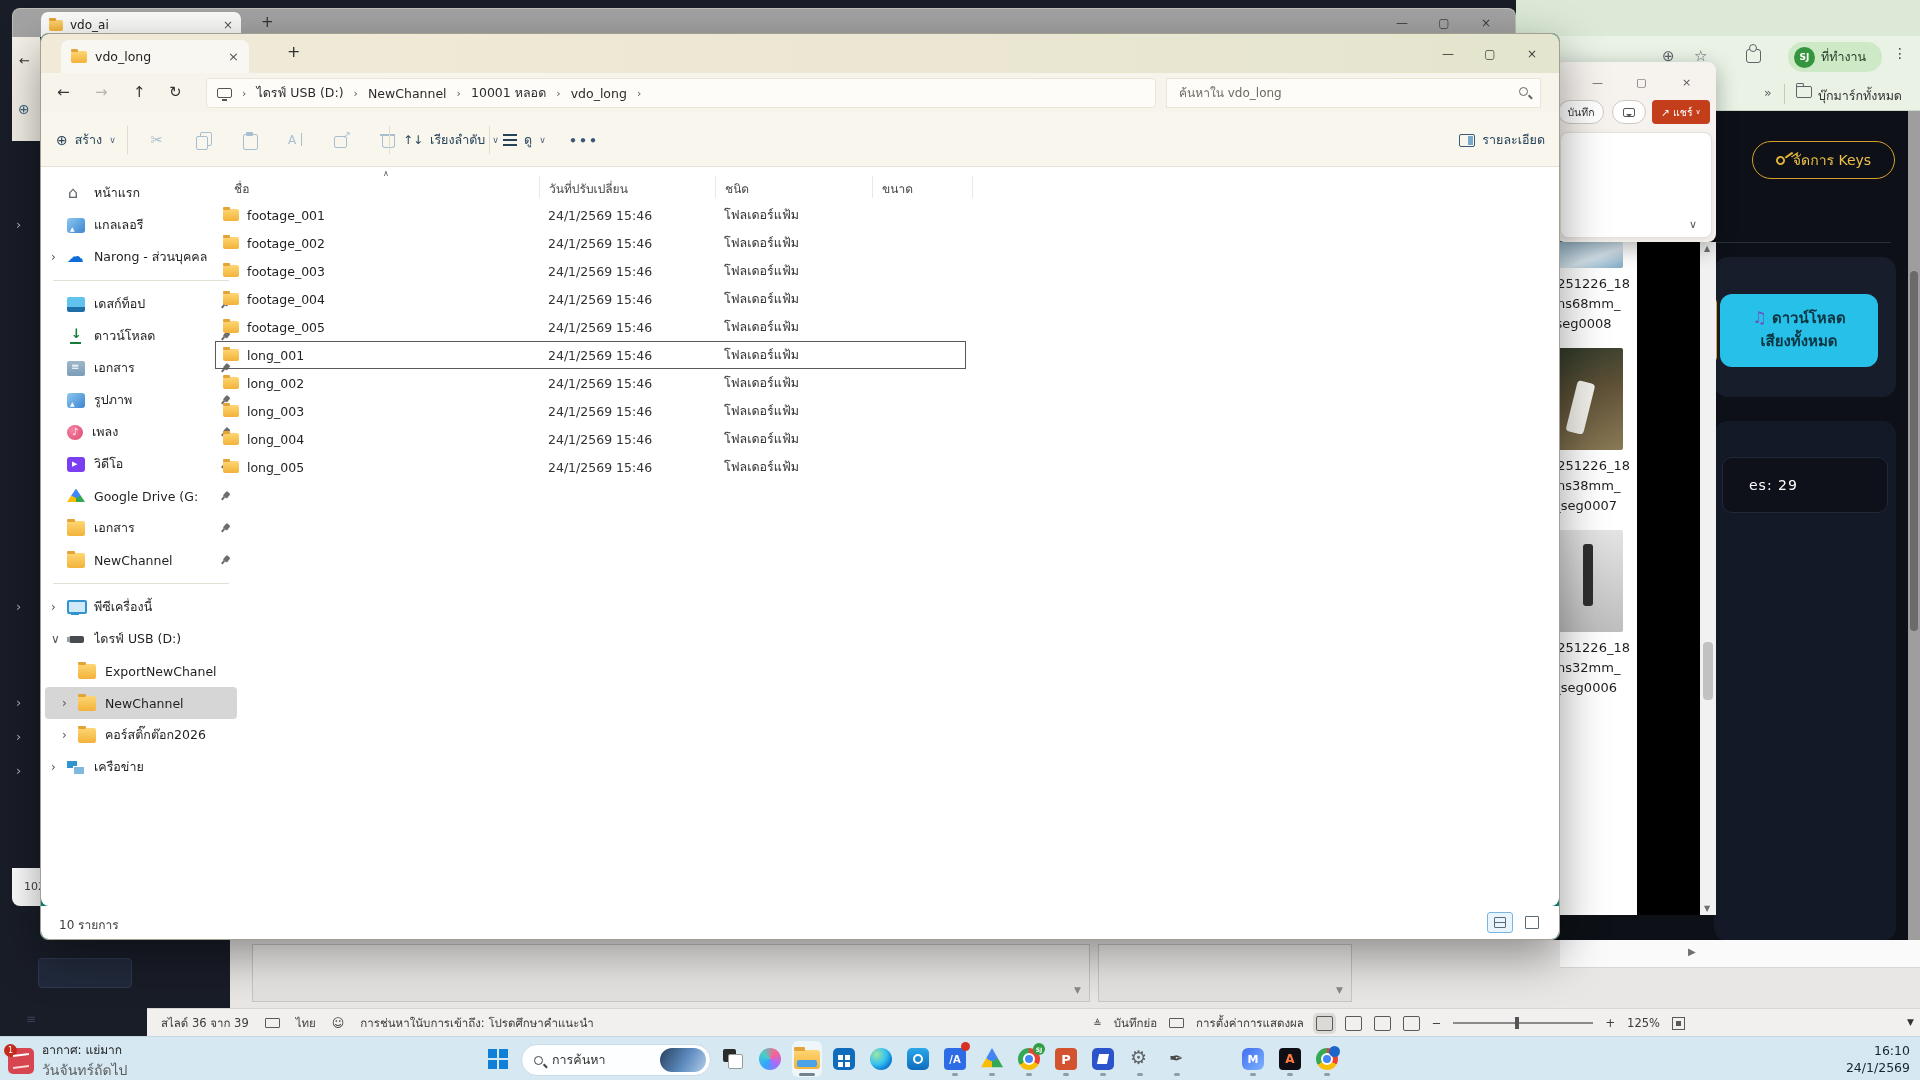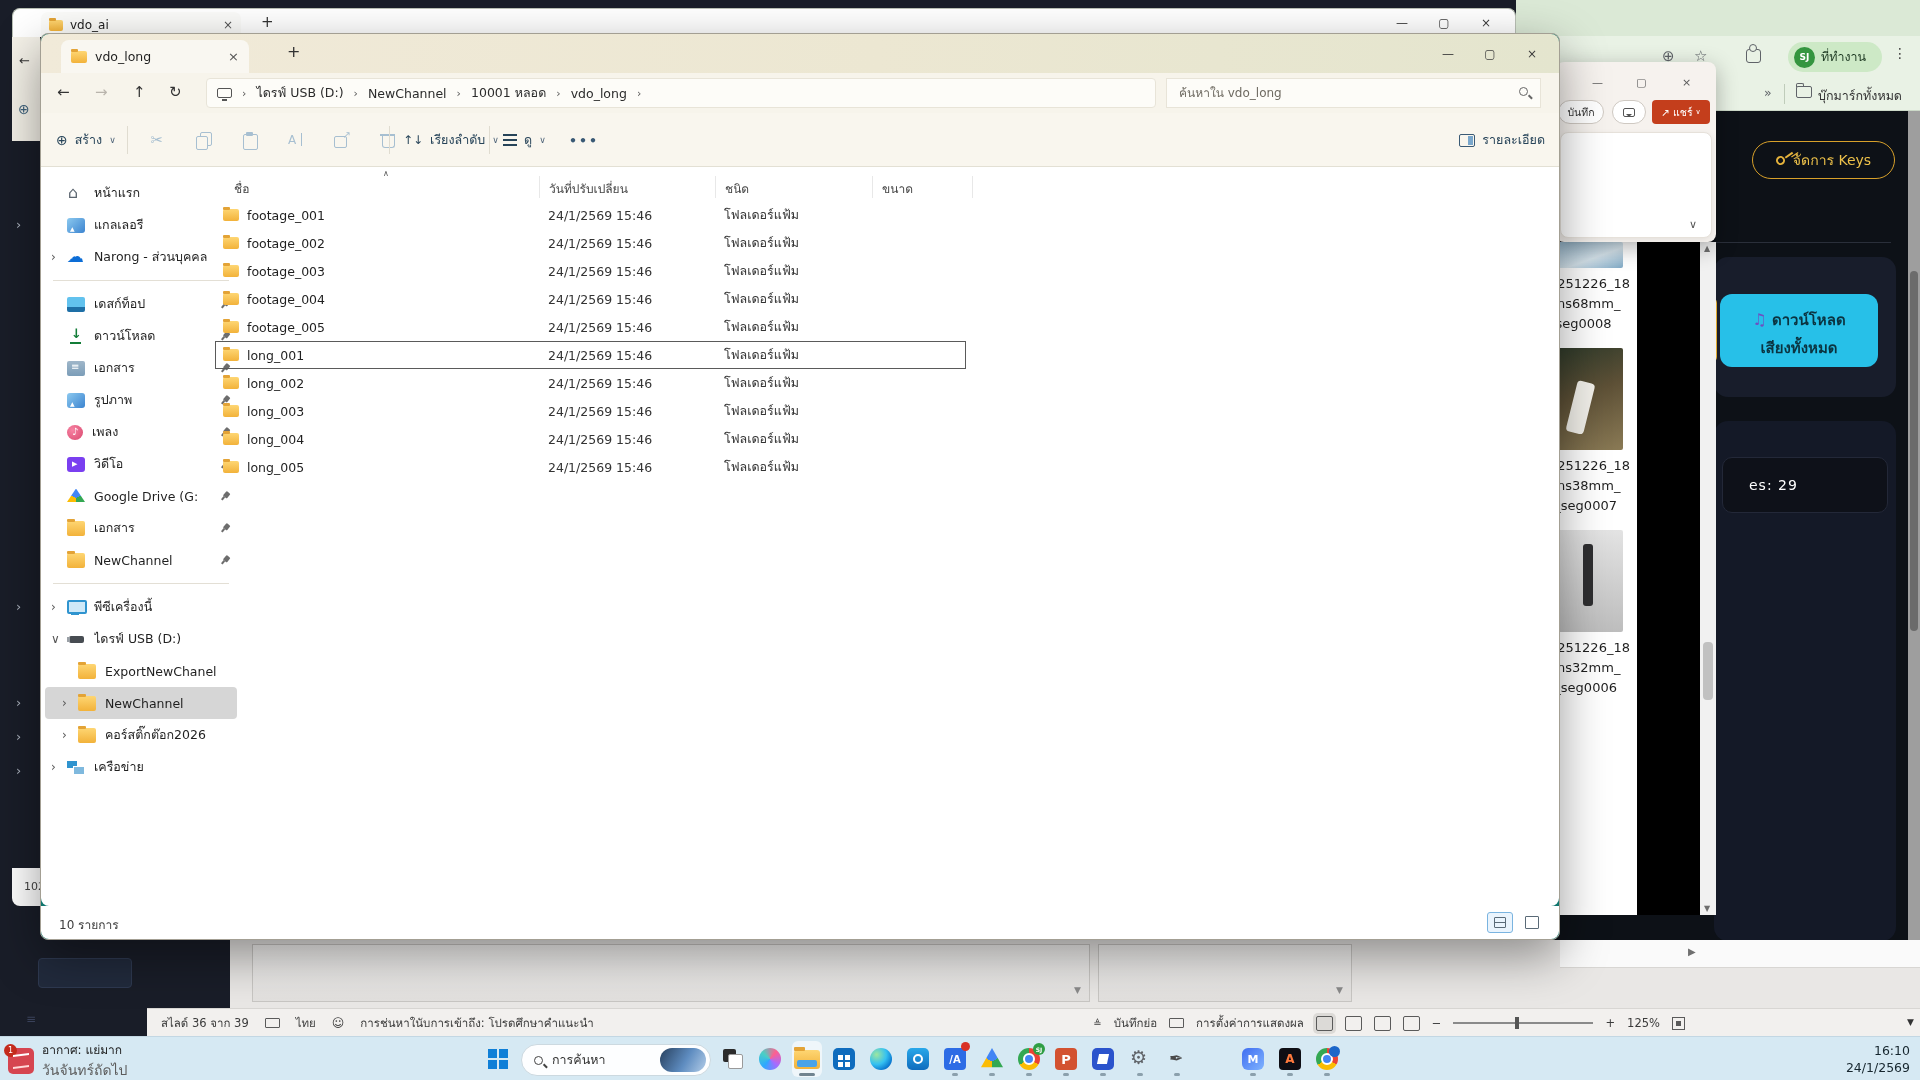--- a/index.html
+++ b/index.html
@@ -42,21 +42,21 @@
   .pinned .pin{ visibility:visible; }
   .pin::before{ content:""; position:absolute; left:3.5px; top:0.5px; width:5px; height:6px; background:#6d6d6d; border-radius:1px; }
   .pin::after{ content:""; position:absolute; left:5.4px; top:7px; width:1.6px; height:4.4px; background:#6d6d6d; }
 
   
   .dk-chev{ color:#aab1bd; font-size:13px; position:absolute; left:16px; }
   #bg-app-button{ left:38px; top:958px; width:94px; height:30px; background:#212a3c; border:1px solid #2e3950; border-radius:4px; }
   #bg-app-mark{ left:26px; top:1012px; color:#39415a; font-size:12px; }
 
   
-  #bgexp-tabbar{ left:12px; top:8px; width:1504px; height:29px; background:#ffffff; border:1px solid #b9c0b5; border-bottom:none; border-radius:8px 8px 0 0; }
+  #bgexp-tabbar{ left:12px; top:8px; width:1504px; height:29px; background:#a3a3a3; border:1px solid #b9c0b5; border-bottom:none; border-radius:8px 8px 0 0; }
   #bgexp-tab{ position:absolute; left:28px; top:3px; width:200px; height:26px; background:#fbfbf9; border-radius:7px 7px 0 0; display:flex; align-items:center; gap:7px; padding:0 8px; font-size:12px; color:#222; }
   #bgexp-tab .folder-glyph{ width:14px; height:11px; }
   #bgexp-tab .tab-close{ margin-left:auto; color:#555; font-size:12px; }
   #bgexp-plus{ position:absolute; left:248px; top:4px; color:#333; font-size:15px; }
   .winctl{ position:absolute; top:2px; display:flex; }
   .winctl span{ width:42px; text-align:center; color:#3c3c3c; font-size:12px; line-height:24px; }
   #bgexp-side{ left:12px; top:37px; width:28px; height:104px; background:#f4f1e8; }
   #bgexp-side .bk{ position:absolute; left:7px; top:16px; color:#333; font-size:13px; }
   #bgexp-side .nw{ position:absolute; left:6px; top:64px; color:#3e627d; font-size:14px; }
   #bgexp-corner{ left:12px; top:868px; width:38px; height:38px; background:#fff; border-radius:0 0 0 8px; font-size:11px; color:#444; padding:12px 0 0 12px; }
@@ -79,21 +79,21 @@
   #chrome .bm-folder::before{ content:""; position:absolute; top:-4px; left:-1px; width:6px; height:3px; border:1.6px solid #5f6368; border-bottom:none; border-radius:2px 2px 0 0; }
   #chrome .bm-label{ position:absolute; left:302px; top:8px; }
   #cpage{ position:absolute; left:0; top:111px; right:12px; bottom:27px; background:#0d1117; }
   #keys-btn{ position:absolute; left:236px; top:30px; width:143px; height:38px; border:1.6px solid #d7a02a; border-radius:19px; color:#edc14a; font-size:14px; display:flex; align-items:center; justify-content:center; gap:8px; }
   .key-ic{ width:9px; height:9px; border:2.2px solid #e5b33c; border-radius:50%; position:relative; transform:rotate(-35deg); }
   .key-ic::after{ content:""; position:absolute; left:8px; top:2px; width:9px; height:2.2px; background:#e5b33c; box-shadow:5px 3px 0 -0.4px #e5b33c; }
   #cpage .sep{ position:absolute; left:200px; top:131px; width:175px; height:1px; background:#2a2f3a; }
   .dcard{ position:absolute; left:198px; width:182px; background:#181d2b; border-radius:14px; }
   #card1{ top:146px; height:140px; }
   #gold-sliver{ position:absolute; left:-11px; top:40px; width:14px; height:66px; background:#e0aa30; border-radius:6px; }
-  #dl-btn{ position:absolute; left:6px; top:37px; width:158px; height:73px; background:#27c0e8; border-radius:12px; color:#0b3340; font-weight:bold; font-size:15px; text-align:center; padding-top:12px; line-height:28px; }
+  #dl-btn{ position:absolute; left:6px; top:37px; width:158px; height:73px; background:#27c0e8; border-radius:12px; color:#0b3340; font-weight:bold; font-size:15px; text-align:center; padding-top:12px; line-height:23px; }
   #dl-btn .note{ color:#6d4fc2; font-size:16px; }
   #card2{ top:310px; height:520px; background:#141927; }
   #count-box{ position:absolute; left:8px; top:36px; width:166px; height:56px; background:#0e1119; border:1px solid #232838; border-radius:10px; color:#fff; font-size:14px; display:flex; align-items:center; padding-left:26px; letter-spacing:1px; }
   #cscroll{ position:absolute; right:0; top:111px; width:12px; bottom:27px; background:#9e9e9e; }
   #cscroll .th{ position:absolute; left:2px; right:2px; top:160px; height:360px; background:#6b6b6b; border-radius:4px; }
 
   
   #thumbs{ left:1543px; top:242px; width:94px; height:673px; background:#fff; overflow:hidden; text-align:left; }
   .thumb-img{ width:70px; margin:0 4px 6px 10px; border-radius:2px; }
   .ti-first{ height:26px; }

